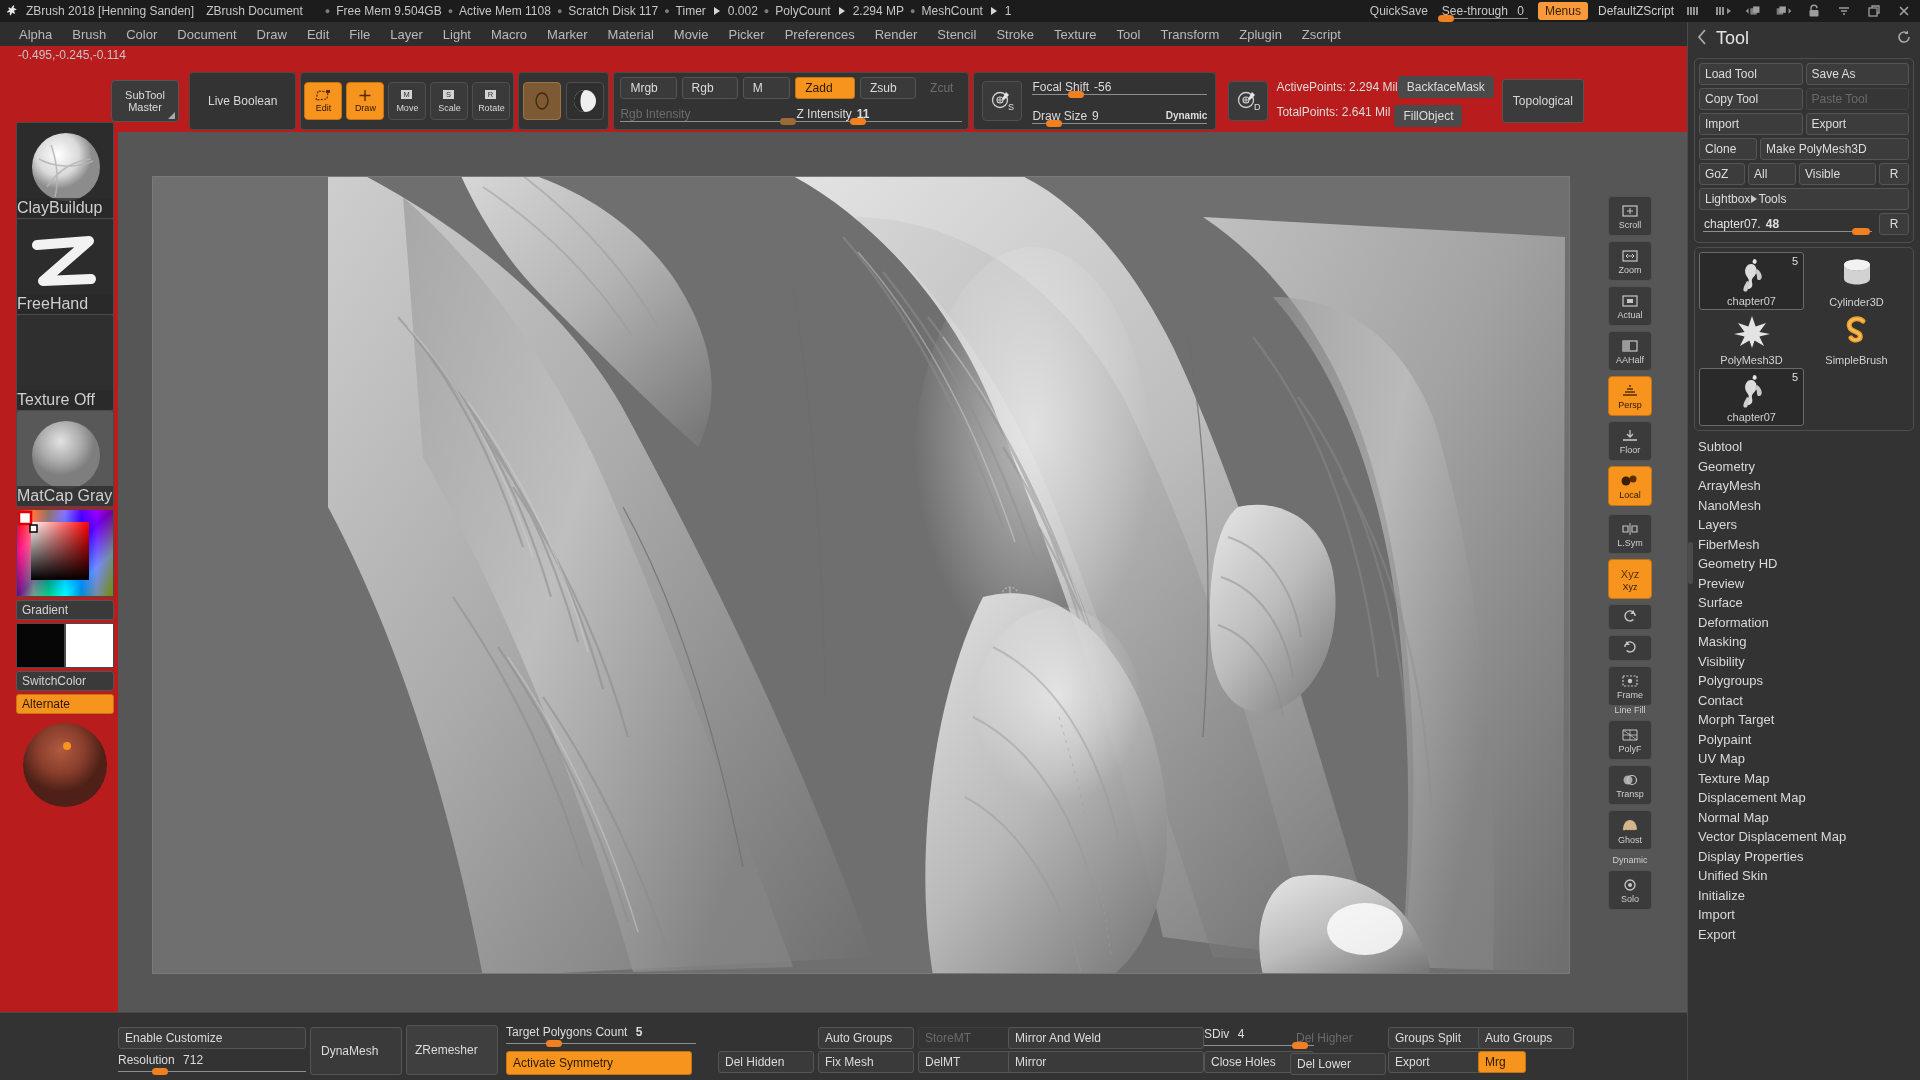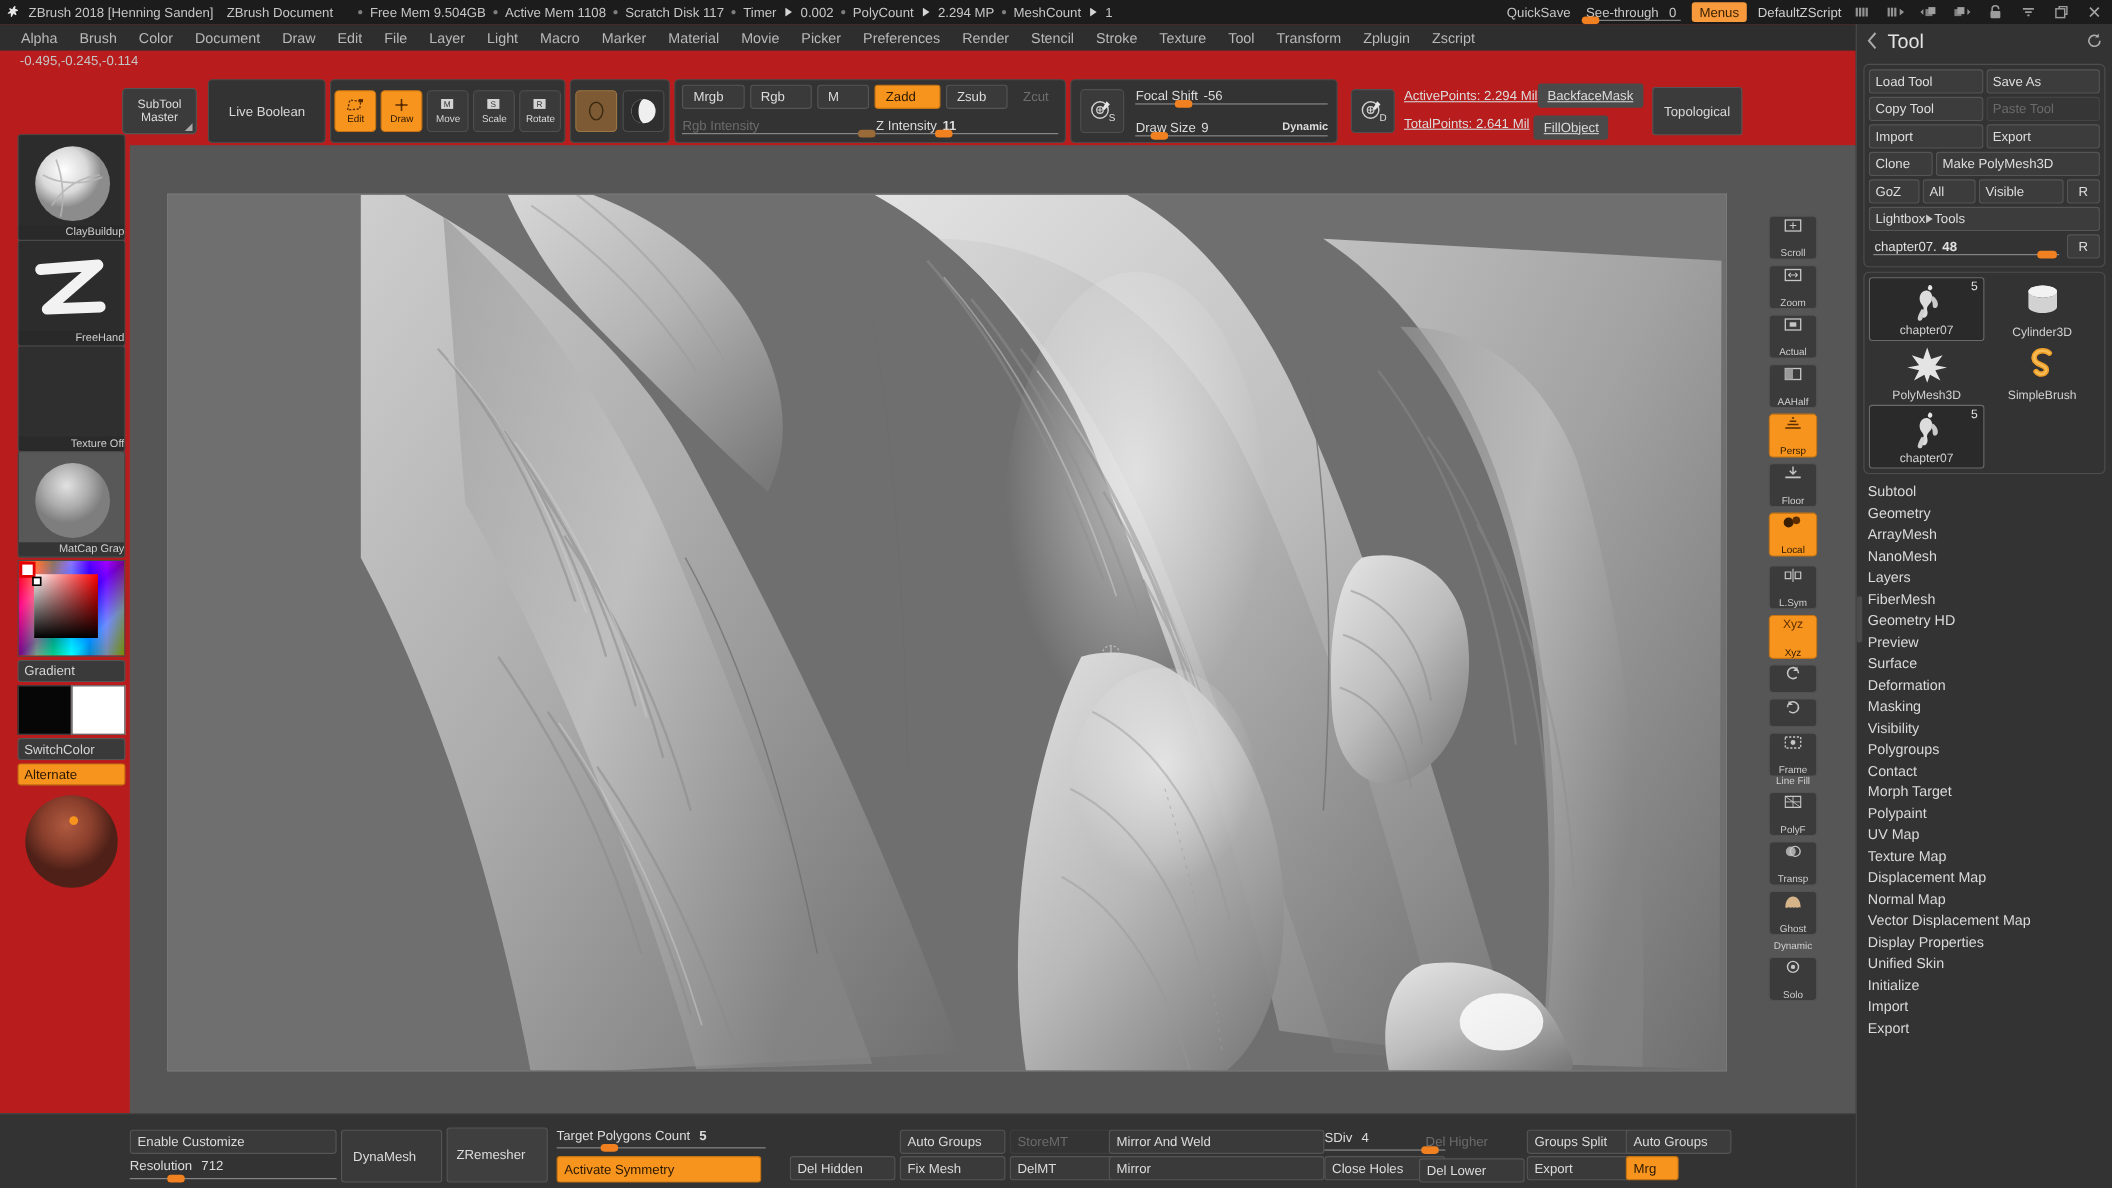--- a/index.html
+++ b/index.html
@@ -54,38 +54,38 @@
   .mbtn.off{color:#6e6e6e;border-color:#414141;background:#333;}
   .slider{position:relative;height:20px;display:flex;align-items:center;font-size:12px;color:#dcdcdc;}
   .slider .strack{position:absolute;left:0;bottom:2px;height:1px;background:#8e8e8e;width:100%;}
   .slider .sknob{position:absolute;bottom:-1px;width:16px;height:7px;border-radius:4px;background:#f08020;}
   .slider.dim{color:#6c6c6c;}
 
   
   .leftcol{position:absolute;left:16px;top:122px;width:98px;}
   .pal{width:98px;height:97px;background:#2c2c2c;border:1px solid #4a4a4a;border-radius:3px;
        position:relative;overflow:hidden;margin-bottom:-1px;}
-  .pal .cap{position:absolute;left:0;bottom:0;width:100%;text-align:right;font-size:10px;
+  .pal .cap{position:absolute;left:0;bottom:0;width:100%;text-align:left;font-size:16px;
        color:#cfcfcf;background:rgba(40,40,40,.72);padding:1px 0;margin-top:12px;}
   .swatchbox{width:98px;height:88px;border:1px solid #4a4a4a;margin-top:3px;position:relative;}
   .lbl-btn{width:98px;height:20px;background:#3a3a3a;border:1px solid #555;border-radius:3px;
        font-size:12px;color:#d4d4d4;display:flex;align-items:center;padding-left:5px;margin-top:3px;}
   .lbl-btn.on{background:#f7941e;border-color:#c67413;color:#2b1800;}
   .bw{display:flex;margin-top:3px;}
   .bw div{width:49px;height:45px;border:1px solid #4a4a4a;}
 
   
   .docbg{position:absolute;left:118px;top:132px;width:1585px;height:880px;background:#565656;}
   .canvas{position:absolute;left:152px;top:176px;width:1418px;height:798px;background:#6f6f6f;
     border:1px solid #7a7a7a;overflow:hidden;}
 
   
   .rshelf{position:absolute;left:1606px;top:196px;width:48px;display:flex;flex-direction:column;gap:5px;align-items:center;}
   .rbtn{width:44px;height:40px;background:#3b3b3b;border:1px solid #525252;border-radius:4px;
-    display:flex;flex-direction:column;align-items:center;justify-content:space-between;font-size:9px;color:#cfcfcf;}
+    display:flex;flex-direction:column;align-items:center;justify-content:center;font-size:9px;color:#cfcfcf;}
   .rbtn.on{background:#f7941e;border-color:#c67413;color:#2b1800;}
   .rbtn.sm{height:26px;}
   .rbtn .t{font-size:9px;line-height:9px;}
 
   
   .bottombar{position:absolute;left:0;top:1012px;width:1920px;height:68px;background:#333;border-top:1px solid #484848;}
   .bb{position:absolute;background:#3a3a3a;border:1px solid #555;border-radius:3px;
      font-size:12px;color:#dcdcdc;display:flex;align-items:center;padding-left:6px;height:22px;}
   .bb.on{background:#f7941e;border-color:#c67413;color:#2b1800;}
   .bb.off{color:#6b6b6b;border-color:#3f3f3f;background:#343434;}
@@ -365,21 +365,21 @@
     <div class="grp" style="padding:0 8px;gap:8px;border:none;background:none;">
       <div class="sq" style="width:40px;height:40px;background:#3a3a3a;border-color:#4f4f4f;">
         <svg width="26" height="26" viewBox="0 0 26 26">
             <circle cx="11" cy="12" r="7.5" fill="none" stroke="#d0d0d0" stroke-width="1.3"></circle>
             <circle cx="11" cy="12" r="3" fill="none" stroke="#d0d0d0" stroke-width="1.1"></circle>
             <path d="M11 9.5v5M8.5 12h5" stroke="#d0d0d0" stroke-width="1"></path>
             <path d="M17 4l3 3-5 5-2-1z" fill="#e6e6e6"></path>
             <text x="19" y="22" font-size="9" fill="#e0e0e0" font-family="Liberation Sans">D</text>
           </svg>
       </div>
-      <div style="display:flex;flex-direction:column;gap:7px;text-decoration:underline;">
+      <div style="display:flex;flex-direction:column;gap:7px;">
         <div style="display:flex;align-items:center;gap:0px;">
           <span style="font-size:12px;color:#dcdcdc;">ActivePoints: 2.294 Mil</span>
           <span class="mbtn" style="background:#4a4a4a;border:none;">BackfaceMask</span>
         </div>
         <div style="display:flex;align-items:flex-start;gap:4px;">
           <span style="font-size:12px;color:#dcdcdc;">TotalPoints: 2.641 Mil</span>
           <span class="mbtn" style="background:#4a4a4a;border:none;">FillObject</span>
         </div>
       </div>
       <div class="wbtn" style="height:44px;">Topological</div>

